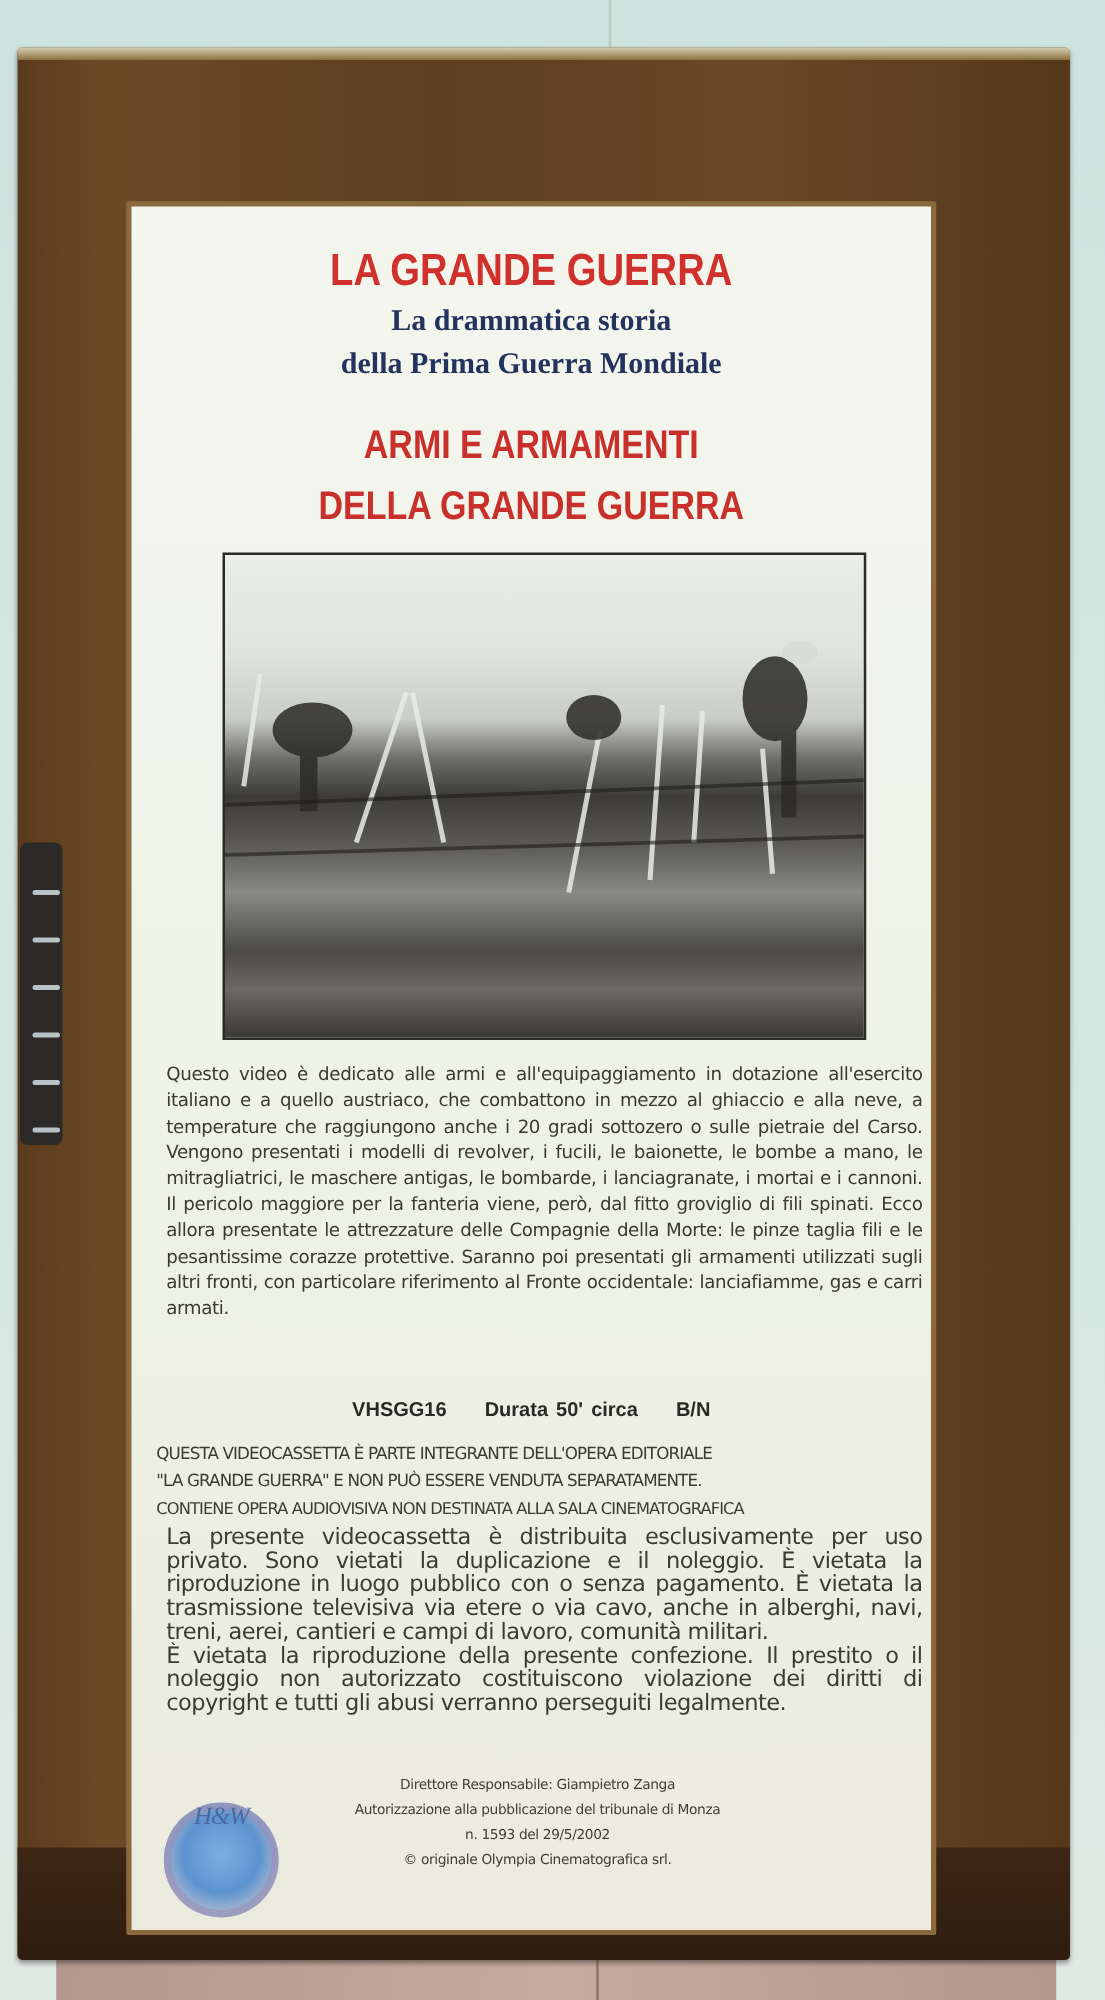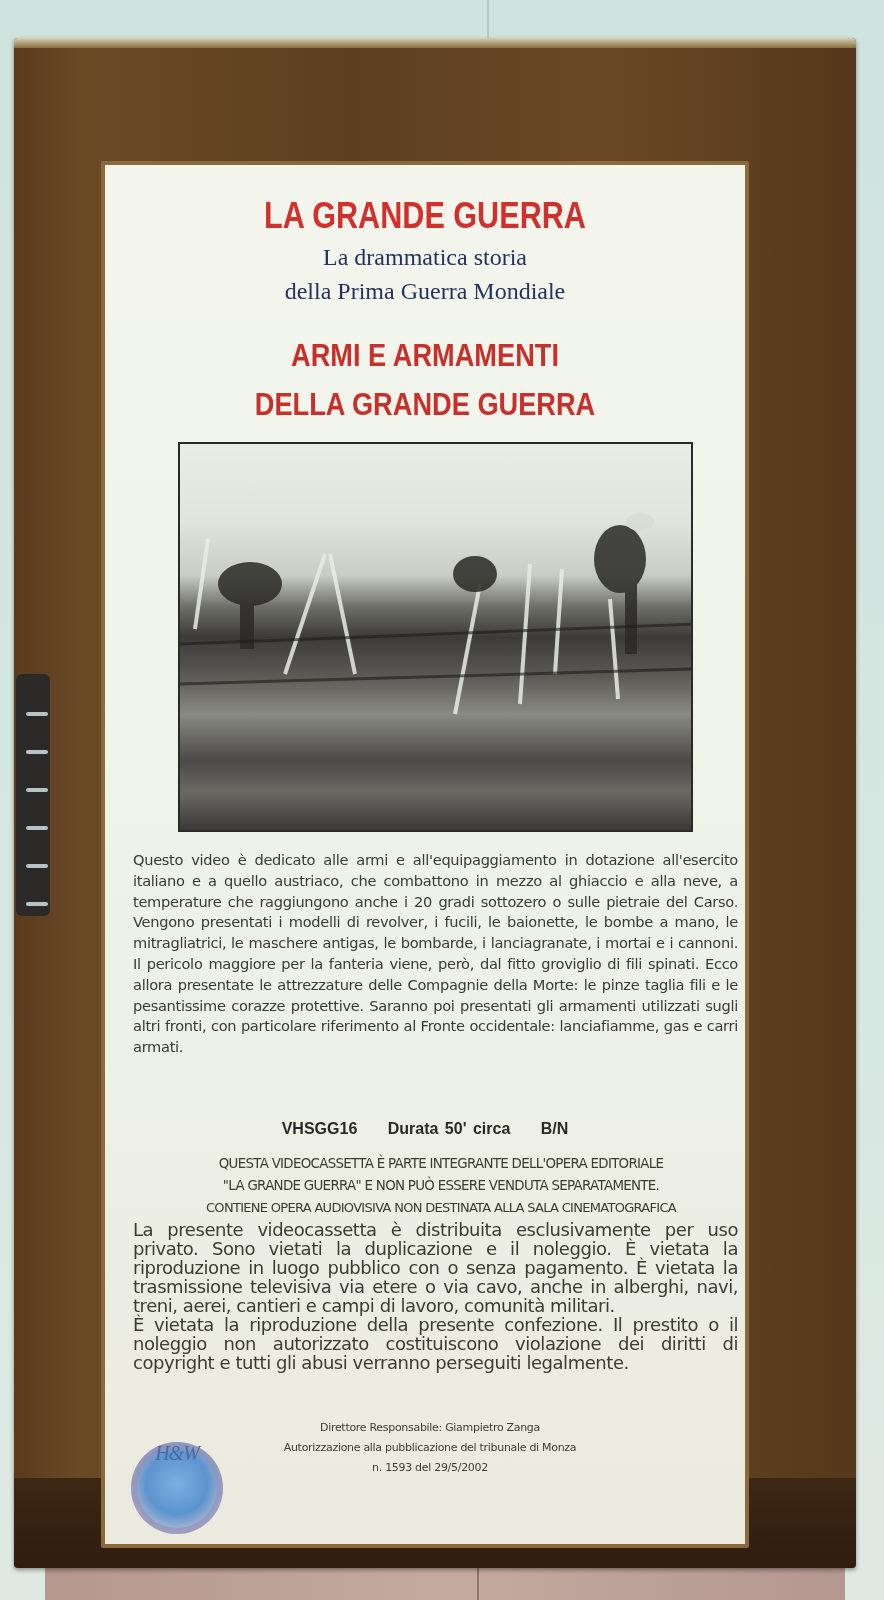--- a/index.html
+++ b/index.html
@@ -53,21 +53,21 @@
   }
   .title-main {
     position: absolute; top: 30px; left: 0; width: 100%; text-align: center;
     font-family: "Liberation Sans", sans-serif; font-weight: bold;
     font-size: 36px; color: #d0312d; letter-spacing: 0px;
     transform: scaleX(0.85);
   }
   .subtitle {
     position: absolute; left: 0; width: 100%; text-align: center;
     font-family: "Liberation Serif", serif; font-size: 24px;
-    color: #24335e; font-weight: normal;
+    color: #24335e; font-weight: bold;
   }
   .subtitle.l1 { top: 79px; }
   .subtitle.l2 { top: 113px; }
   .title-episode {
     position: absolute; left: 0; width: 100%; text-align: center;
     font-family: "Liberation Sans", sans-serif; font-weight: bold;
     font-size: 32px; color: #c8302b; transform: scaleX(0.85);
   }
   .title-episode.l1 { top: 172px; }
   .title-episode.l2 { top: 221px; }
@@ -84,23 +84,24 @@
     font-family: "DejaVu Sans", sans-serif; font-size: 14.6px; line-height: 20.8px;
     color: #3a3a2e; text-align: justify; letter-spacing: -0.3px;
   }
   .codes {
     position: absolute; left: 0; width: 100%; top: 955px; text-align: center;
     font-family: "Liberation Sans", sans-serif; font-weight: bold; font-size: 16px;
     color: #2a2a24; word-spacing: 2px;
   }
   .codes span { margin: 0 12px; }
   .notice-caps {
-    position: absolute; left: 16px; width: 100%; text-align: center;
+    position: absolute; left: 0; width: 100%; text-align: left;
     font-family: "DejaVu Sans", sans-serif; font-size: 13.4px; color: #3b3b2f;
     letter-spacing: -0.7px;
+    padding-left: 20px;
   }
   .notice-caps.l1 { top: 991px; }
   .notice-caps.l2 { top: 1013px; }
   .notice-caps.l3 { top: 1035px; font-size: 13px; }
   .legal {
     position: absolute; left: 28px; top: 1055px; width: 605px;
     font-family: "DejaVu Sans", sans-serif; font-size: 18px; line-height: 19px;
     color: #3b3b2f; text-align: justify; letter-spacing: -0.45px;
   }
   .legal p { margin: 0; }
@@ -213,16 +214,17 @@
     </div>
 
     <div class="hw-seal">
       <span>H&amp;W</span>
     </div>
 
     <div class="credits">
       <div>Direttore Responsabile: Giampietro Zanga</div>
       <div>Autorizzazione alla pubblicazione del tribunale di Monza</div>
       <div>n. 1593 del 29/5/2002</div>
+      <div>© originale Olympia Cinematografica srl.</div>
     </div>
 
   </div>
 </div>
 
 </body></html>

